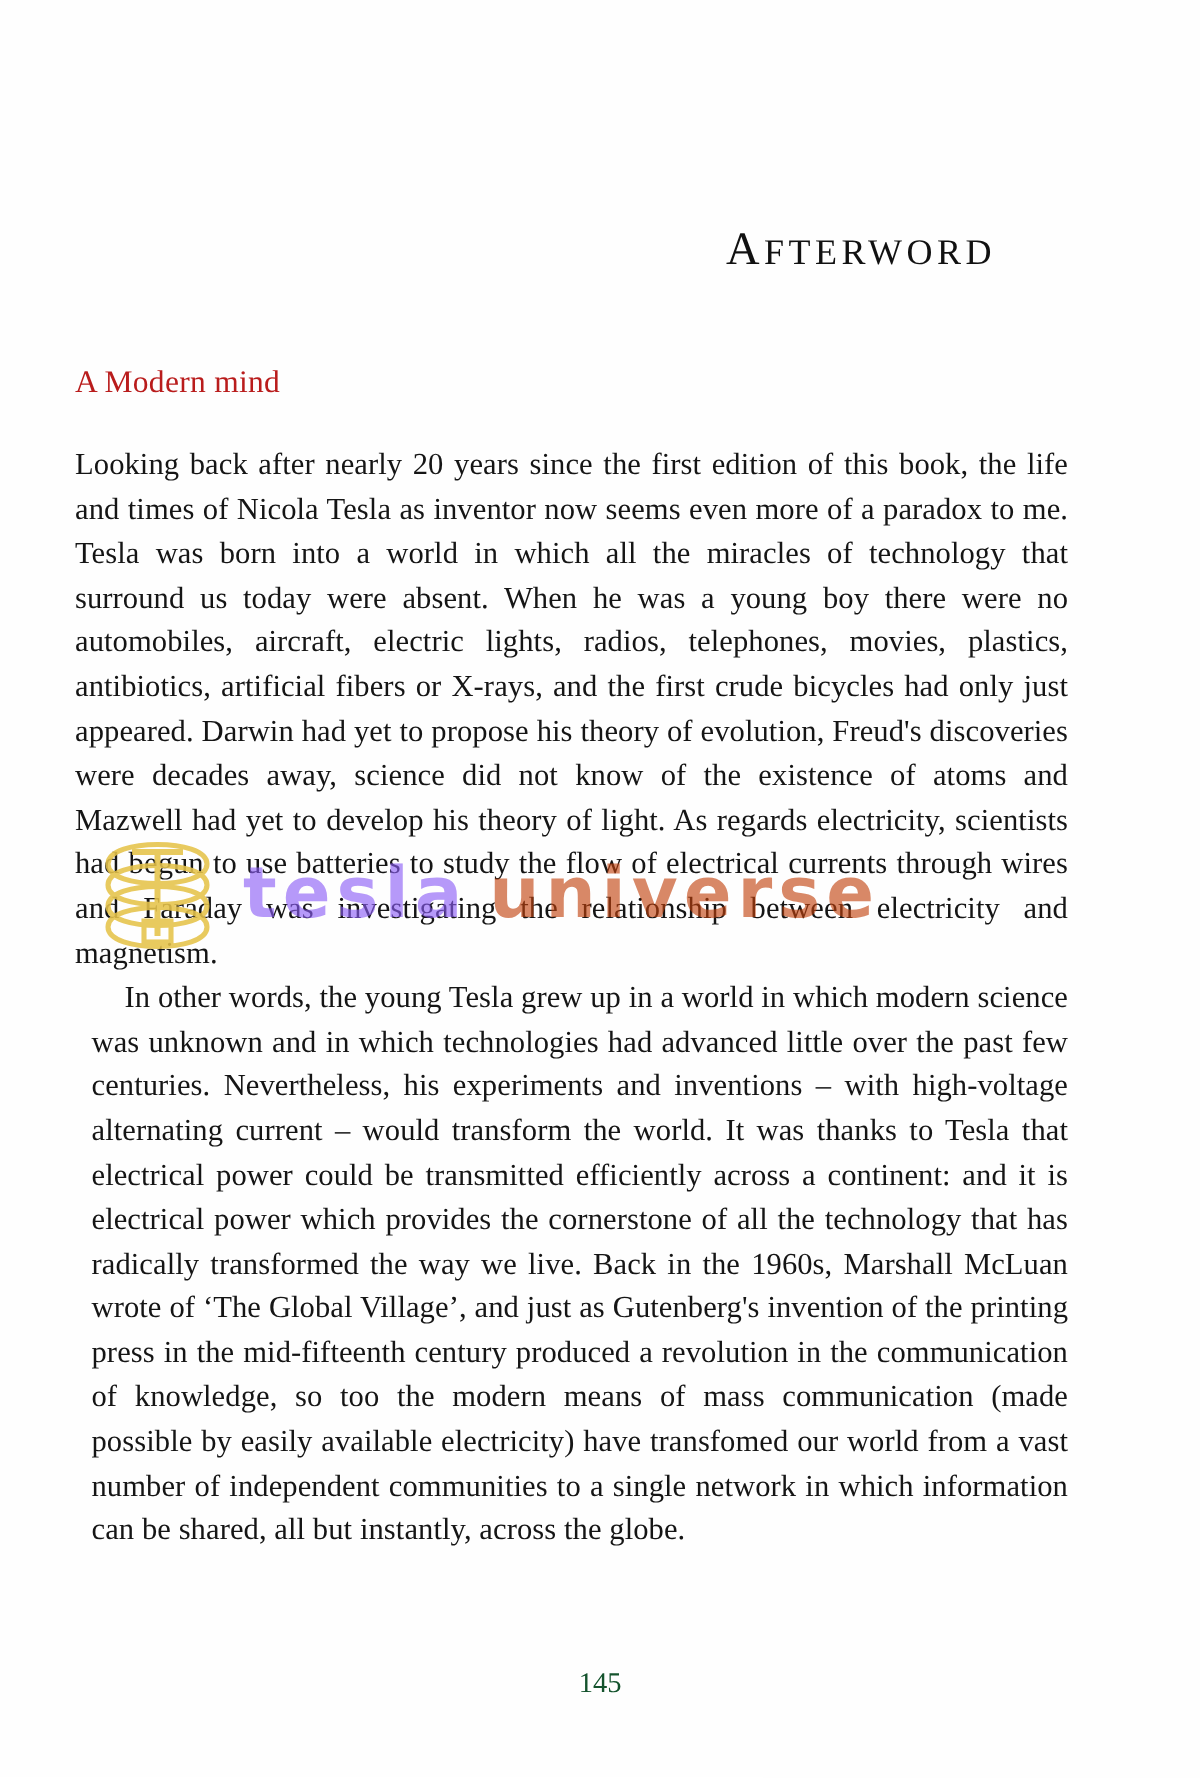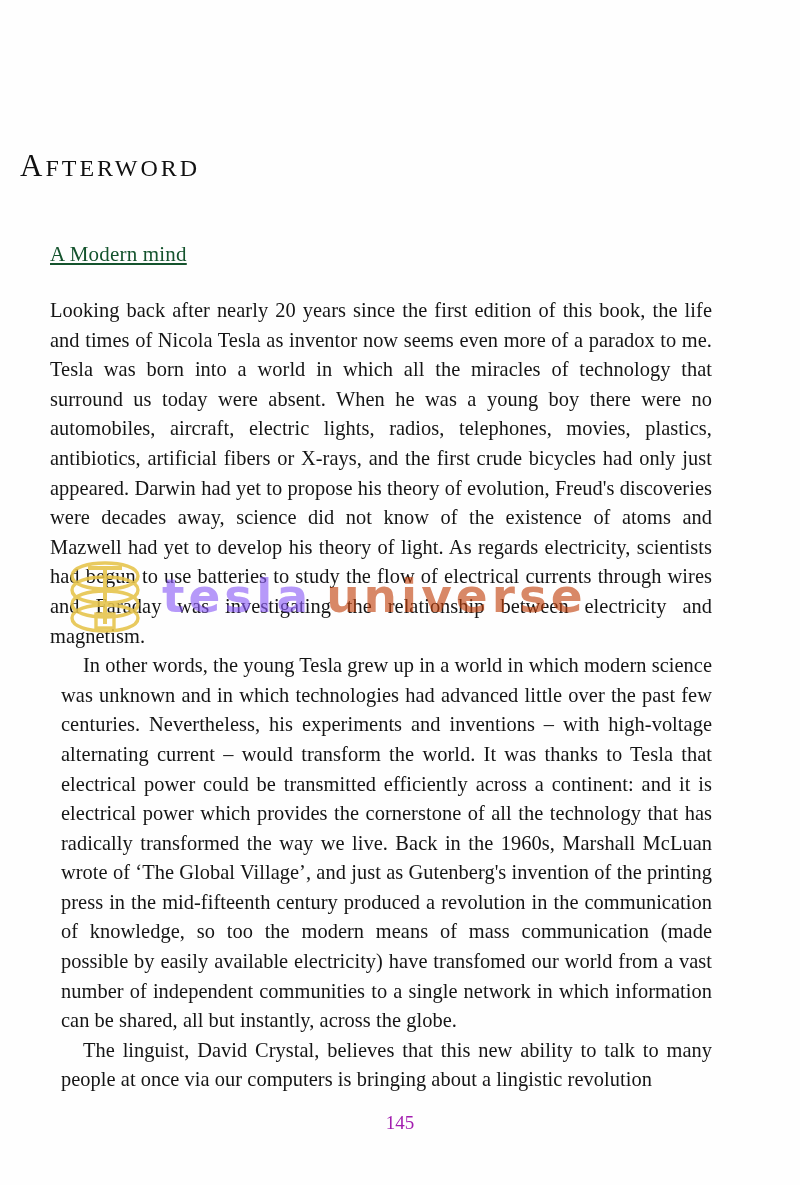--- a/index.html
+++ b/index.html
@@ -21,44 +21,42 @@
     inset: 0;
     background: #fefefe;
   }
 
   
   .chapter-title {
     position: absolute;
     top: 148px;
     left: 0;
     width: 664px;
-    text-align: left;
+    text-align: right;
     font-size: 31px;
     letter-spacing: 3.0px;
     color: #111111;
     font-weight: 400;
     white-space: nowrap;
-    padding-left: 20px;
   }
   .chapter-title .cap {
     font-size: 31px;
   }
   .chapter-title .sc {
     font-size: 24px;
   }
 
   
   .sub-heading {
     position: absolute;
     top: 242px;
     left: 50px;
     font-size: 21px;
-    color: #14532d;
+    color: #b91c1c;
     letter-spacing: 0.2px;
-    text-decoration: underline;
   }
 
   
   .body-block {
     position: absolute;
     top: 296px;
     left: 50px;
     width: 662px;
   }
   .para {
@@ -118,38 +116,37 @@
   }
 
   
   .page-number {
     position: absolute;
     top: 1112px;
     left: 0;
     width: 800px;
     text-align: center;
     font-size: 19px;
-    color: #a21caf;
+    color: #14532d;
   }
 </style>
 </head>
 <body>
 
 <div class="page">
 
   <div class="chapter-title">
     <span class="cap">A</span><span class="sc">FTERWORD</span>
   </div>
 
   <div class="sub-heading">A Modern mind</div>
 
   <div class="body-block">
     <p class="para">Looking back after nearly 20 years since the first edition of this book, the life and times of Nicola Tesla as inventor now seems even more of a paradox to me. Tesla was born into a world in which all the miracles of technology that surround us today were absent. When he was a young boy there were no automobiles, aircraft, electric lights, radios, telephones, movies, plastics, antibiotics, artificial fibers or X-rays, and the first crude bicycles had only just appeared. Darwin had yet to propose his theory of evolution, Freud's discoveries were decades away, science did not know of the existence of atoms and Mazwell had yet to develop his theory of light. As regards electricity, scientists had begun to use batteries to study the flow of electrical currents through wires and Faraday was investigating the relationship between electricity and magnetism.</p>
     <p class="para indent">In other words, the young Tesla grew up in a world in which modern science was unknown and in which technologies had advanced little over the past few centuries. Nevertheless, his experiments and inventions – with high-voltage alternating current – would transform the world. It was thanks to Tesla that electrical power could be transmitted efficiently across a continent: and it is electrical power which provides the cornerstone of all the technology that has radically transformed the way we live. Back in the 1960s, Marshall McLuan wrote of ‘The Global Village’, and just as Gutenberg's invention of the printing press in the mid-fifteenth century produced a revolution in the communication of knowledge, so too the modern means of mass communication (made possible by easily available electricity) have transfomed our world from a vast number of independent communities to a single network in which information can be shared, all but instantly, across the globe.</p>
-    <p class="para indent">The linguist, David Crystal, believes that this new ability to talk to many people at once via our computers is bringing about a lingistic revolution</p>
   </div>
 
   <div class="watermark">
     <svg class="wm-logo" viewBox="0 0 86 80">
       <g fill="none" stroke="#e6c34a" stroke-width="3.4" stroke-linecap="round" stroke-linejoin="round">
         <path d="M10 22 C10 13, 27 9, 43 9 C59 9, 76 13, 76 22 C76 31, 59 35, 43 35 C27 35, 10 31, 10 22 Z"></path>
         <path d="M10 36 C10 27, 27 23, 43 23 C59 23, 76 27, 76 36 C76 45, 59 49, 43 49 C27 49, 10 45, 10 36 Z"></path>
         <path d="M10 50 C10 41, 27 37, 43 37 C59 37, 76 41, 76 50 C76 59, 59 63, 43 63 C27 63, 10 59, 10 50 Z"></path>
         <path d="M10 64 C10 55, 27 51, 43 51 C59 51, 76 55, 76 64 C76 73, 59 77, 43 77 C27 77, 10 73, 10 64 Z"></path>
       </g>

